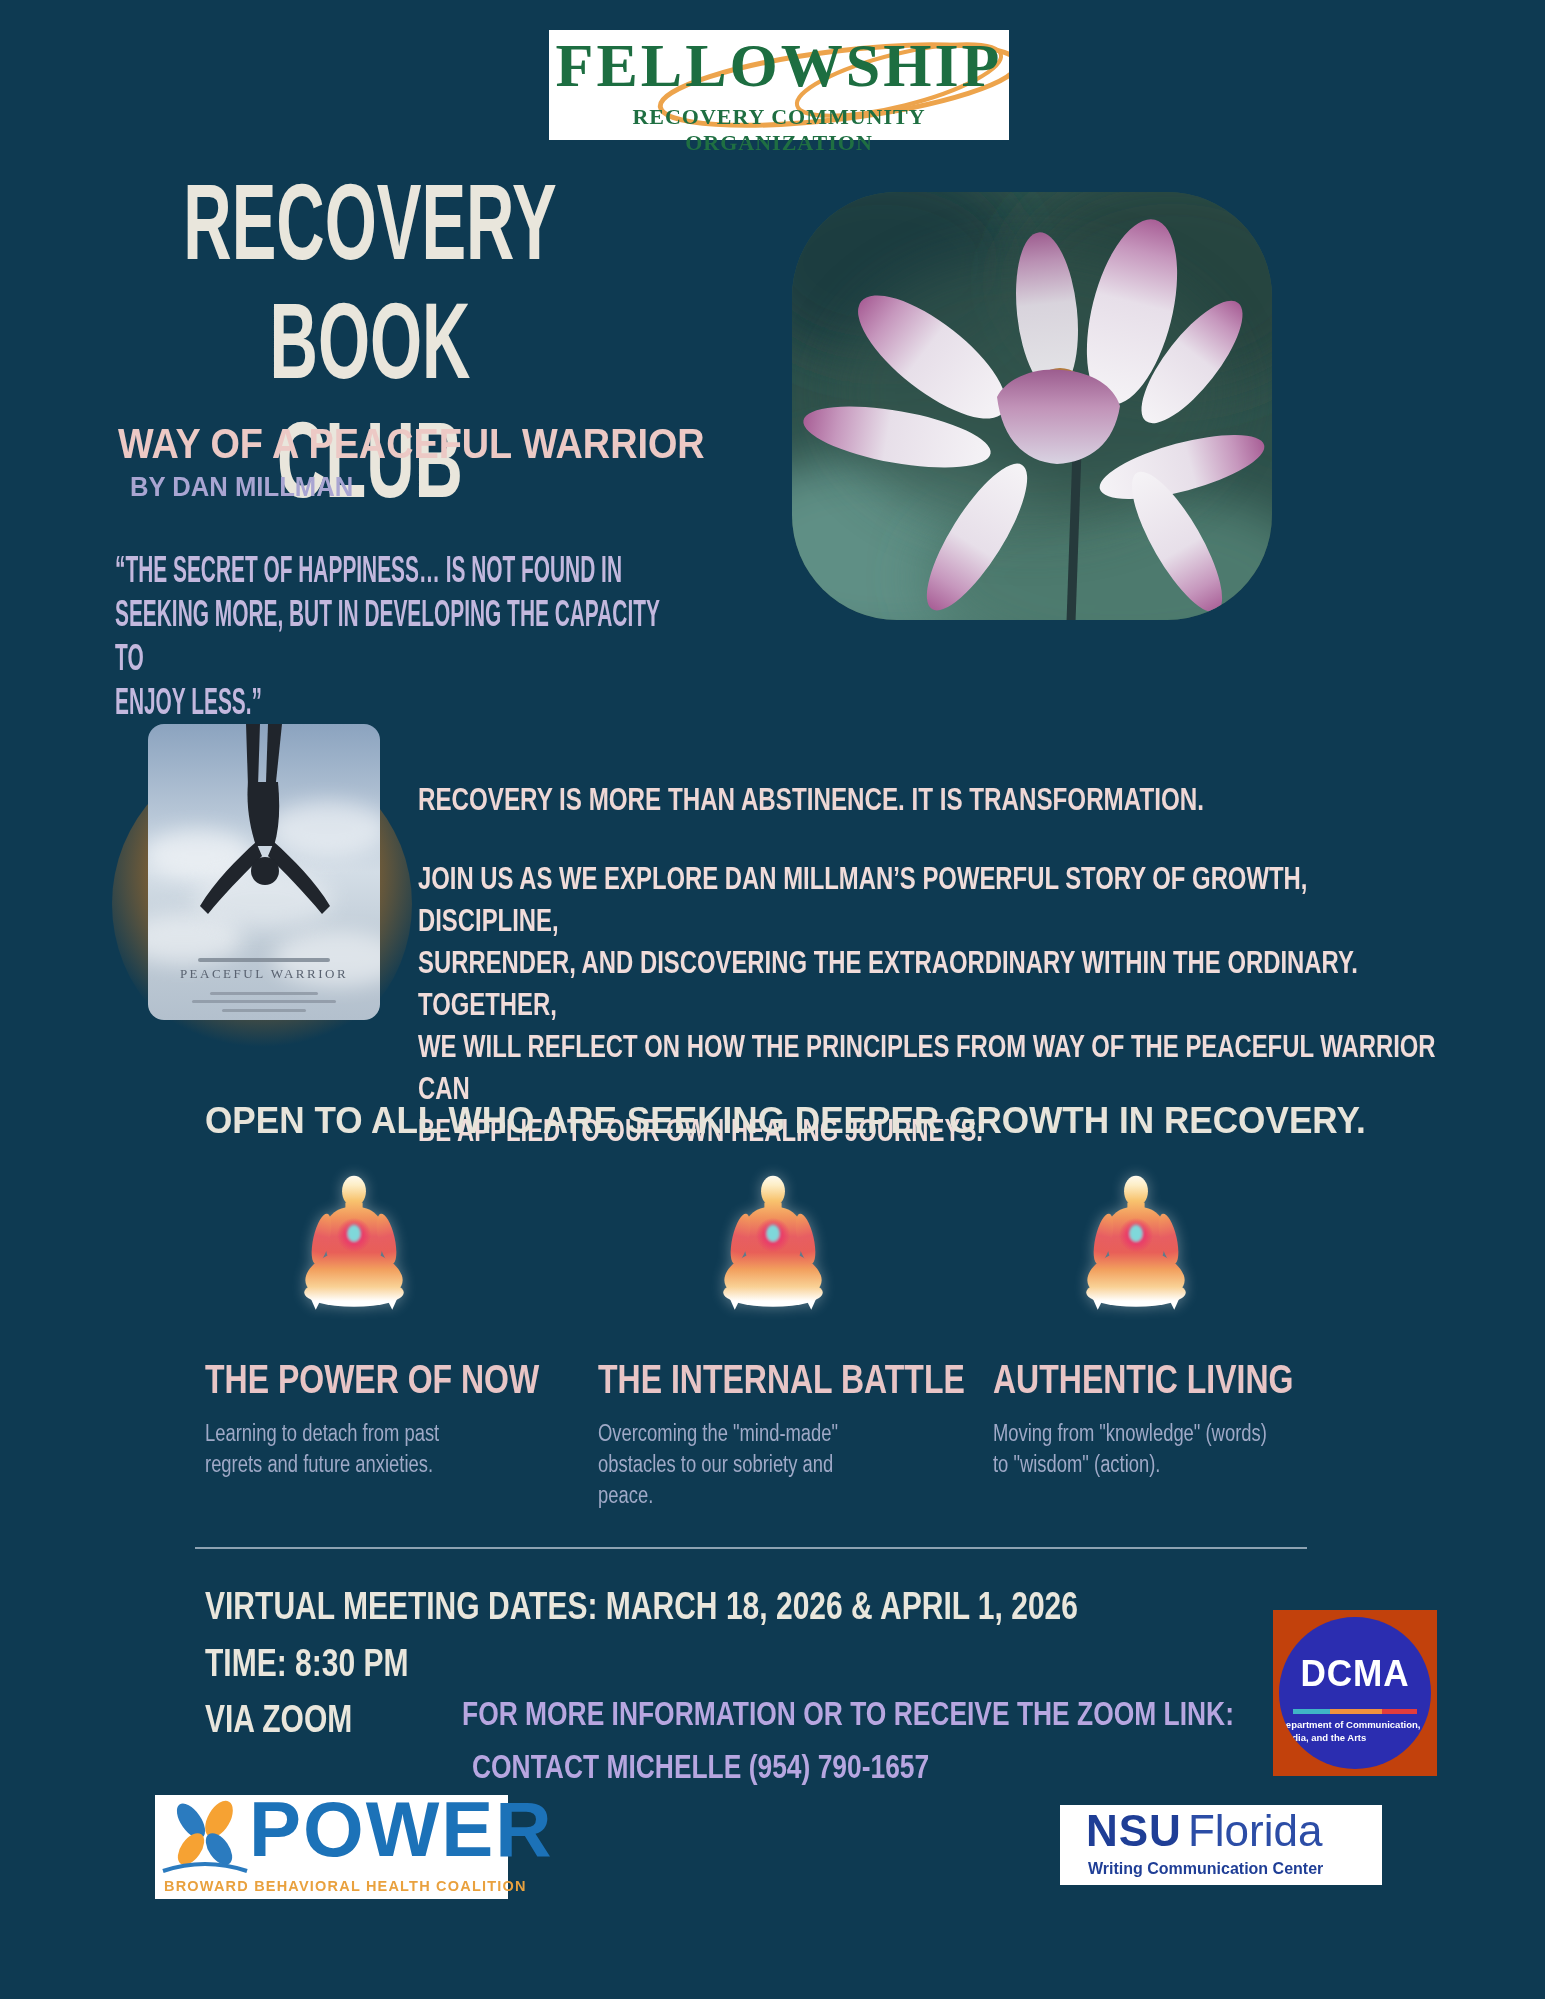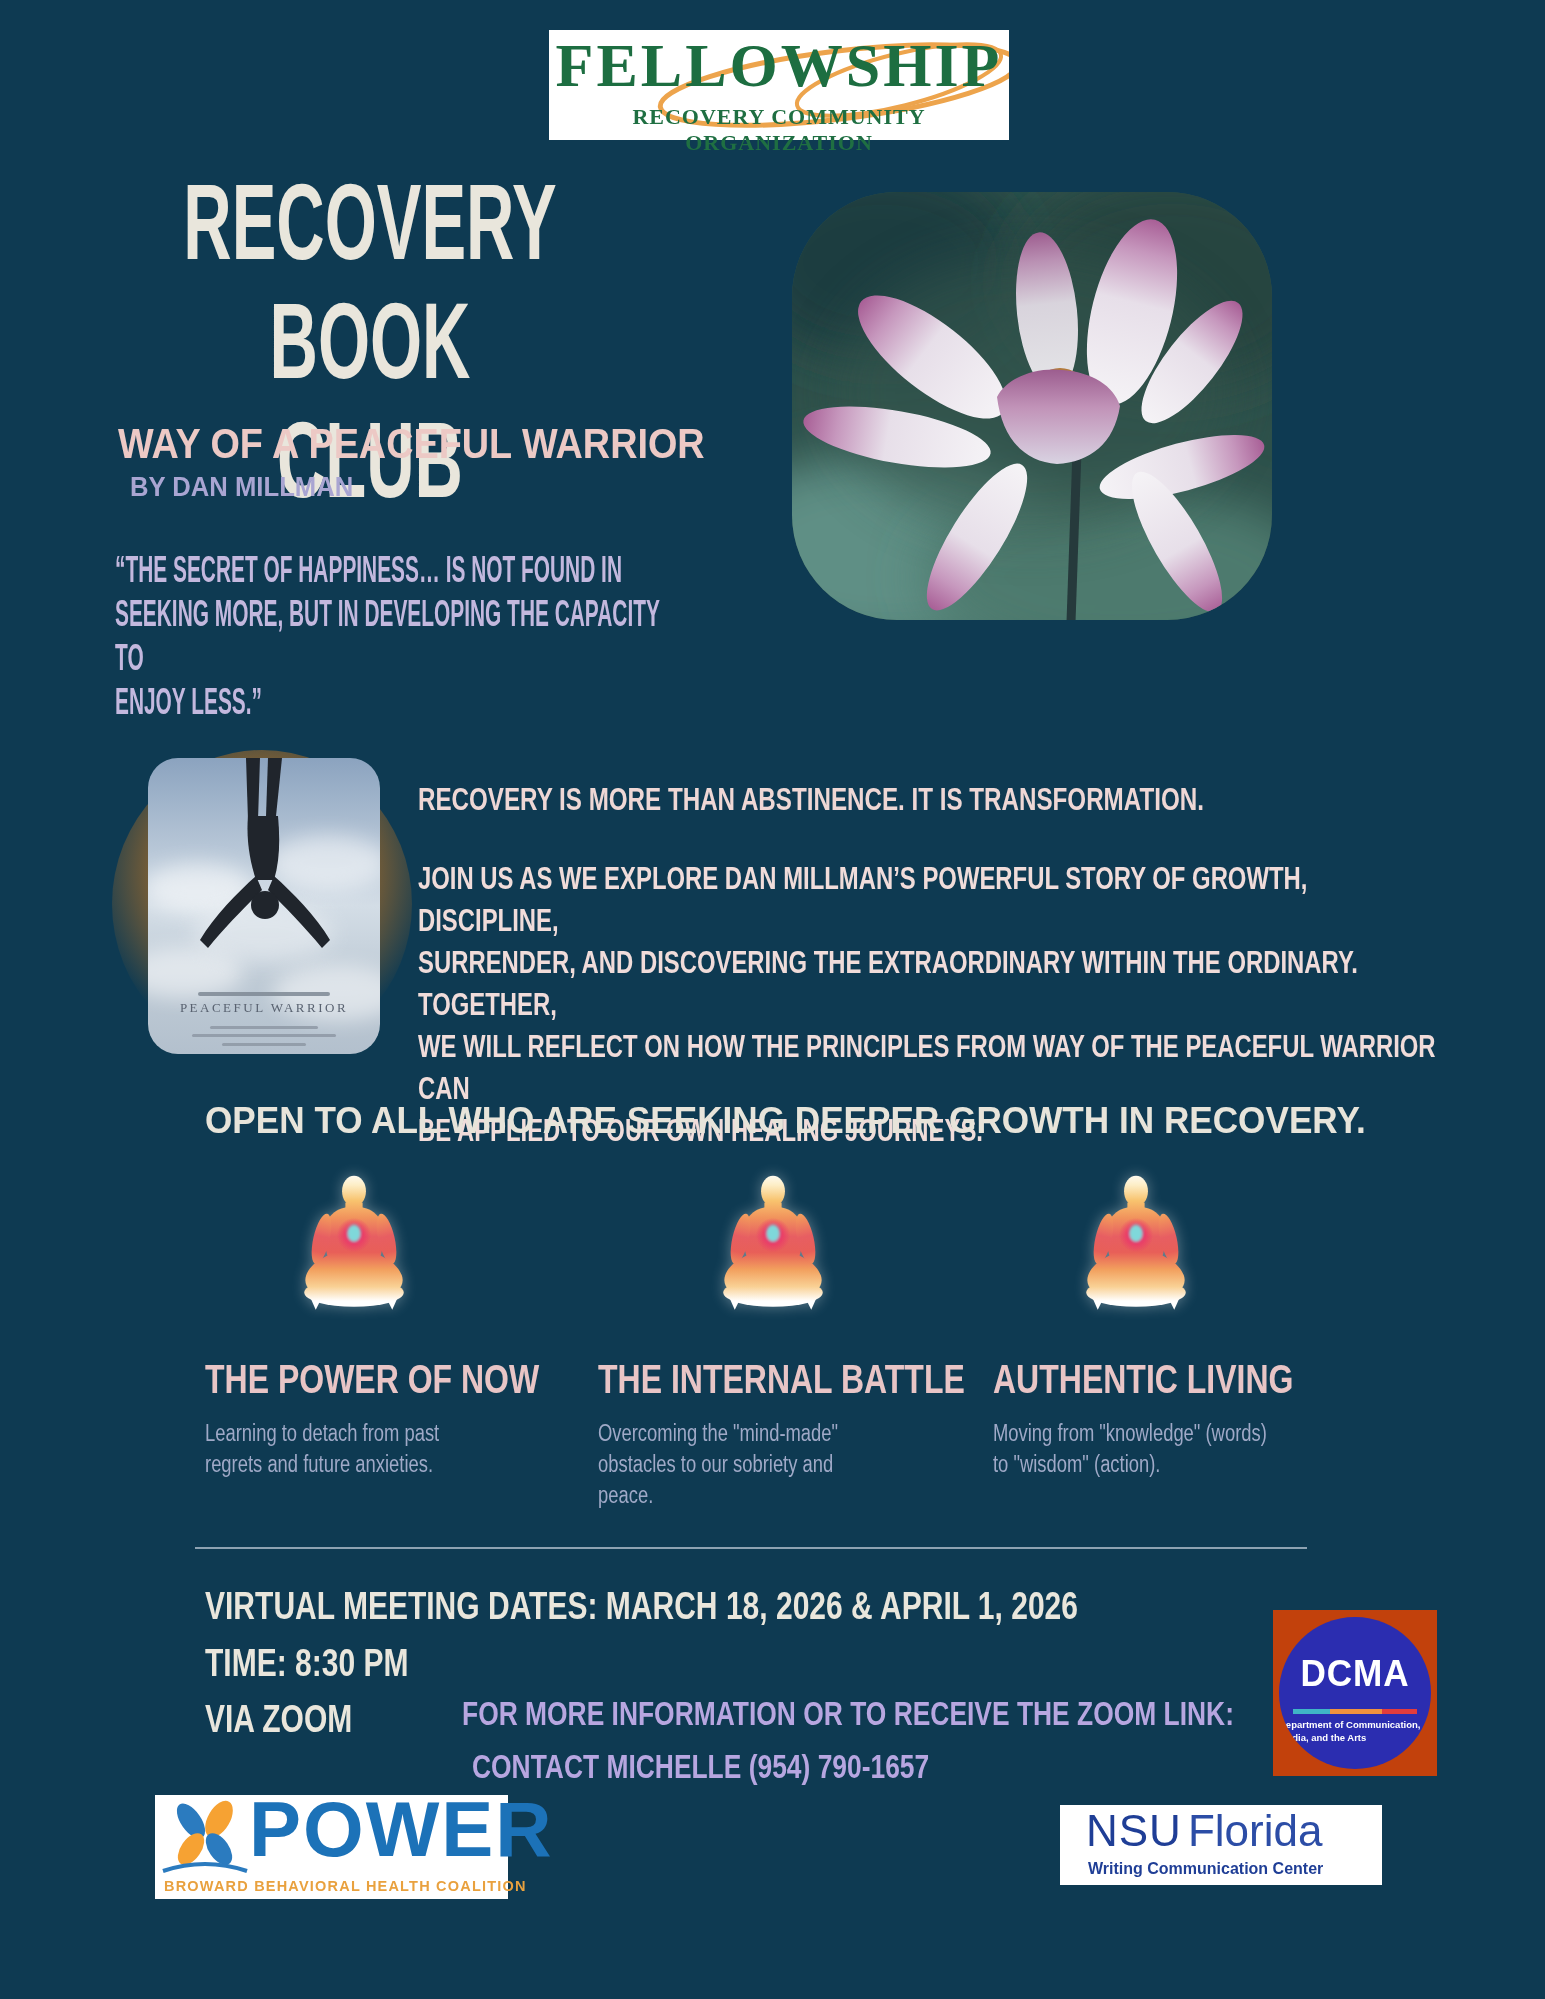--- a/index.html
+++ b/index.html
@@ -28,21 +28,21 @@
   .t-quote{left:115px;top:548px;width:980px;color:#c3b8de;font-weight:bold;font-size:36px;
            line-height:44px;white-space:pre-line;transform:scaleX(.58);transform-origin:0 0;}
 
   
   .lotus{left:792px;top:192px;width:480px;height:428px;border-radius:105px;overflow:hidden;}
 
   
   .bookglow{left:112px;top:750px;width:300px;height:308px;border-radius:50%;
             background:radial-gradient(circle at 50% 40%, #9e7130 0%, #8f6530 40%,
                        rgba(143,101,48,.55) 55%, rgba(14,58,82,0) 73%);}
-  .cover{left:148px;top:758px;width:232px;height:296px;border-radius:30px;overflow:hidden;}
+  .cover{left:148px;top:724px;width:232px;height:296px;border-radius:16px;overflow:hidden;}
   .cover-title{position:absolute;left:0;right:0;top:242px;text-align:center;
                font-family:"Liberation Serif",serif;font-size:13px;letter-spacing:2.5px;
                color:#596270;}
 
   
   .t-lead{left:418px;top:782px;color:#eed7d5;font-weight:bold;font-size:31px;
           transform:scaleX(.78);transform-origin:0 0;white-space:nowrap;}
   .t-body{left:418px;top:858px;width:1340px;color:#f0dcda;font-weight:bold;font-size:31px;
           line-height:42px;white-space:pre-line;transform:scaleX(.77);transform-origin:0 0;}
   .t-open{left:205px;top:1100px;color:#e7e4da;font-weight:bold;font-size:37px;
@@ -93,21 +93,21 @@
   .bbhc{left:155px;top:1795px;width:353px;height:104px;background:#ffffff;}
   .bbhc svg{position:absolute;left:6px;top:2px;}
   .bbhc-abbr{position:absolute;left:94px;top:-8px;color:#1c72b8;font-weight:bold;
              font-size:78px;line-height:84px;letter-spacing:2px;}
   .bbhc-tag{position:absolute;left:9px;bottom:5px;color:#e9a13e;font-weight:bold;
             font-size:14.5px;letter-spacing:1.2px;white-space:nowrap;}
 
   
   .nsu{left:1060px;top:1805px;width:322px;height:80px;background:#ffffff;}
   .nsu-line{position:absolute;left:26px;top:2px;white-space:nowrap;font-size:44px;line-height:48px;}
-  .nsu-abbr{font-weight:normal;color:#1f3e96;letter-spacing:1px;}
+  .nsu-abbr{font-weight:bold;color:#1f3e96;letter-spacing:1px;}
   .nsu-name{font-weight:normal;color:#2c4da6;margin-left:6px;}
   .nsu-tag{position:absolute;left:28px;top:55px;color:#1f3e96;font-weight:bold;font-size:16px;}
 </style>
 </head>
 <body>
 
 <svg width="0" height="0" style="position:absolute" aria-hidden="true">
   <defs>
     <linearGradient id="bodyGrad" gradientUnits="userSpaceOnUse" x1="70" y1="0" x2="70" y2="150">
       <stop offset="0" stop-color="#ffffff"></stop>

